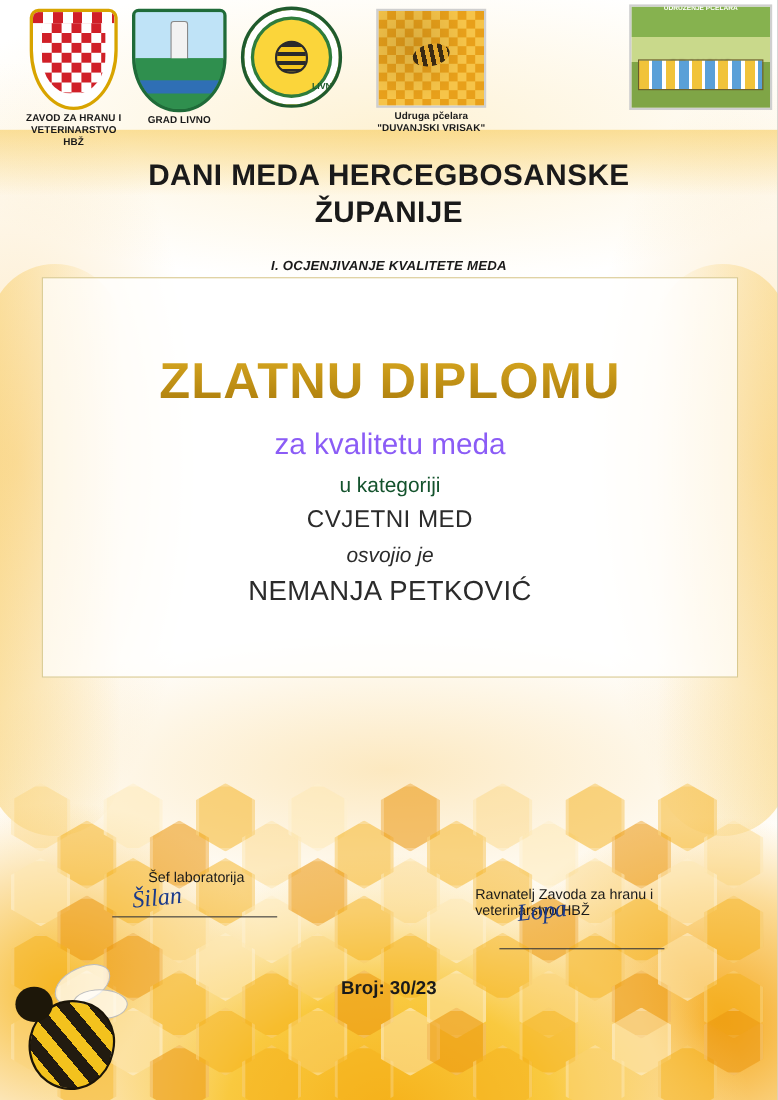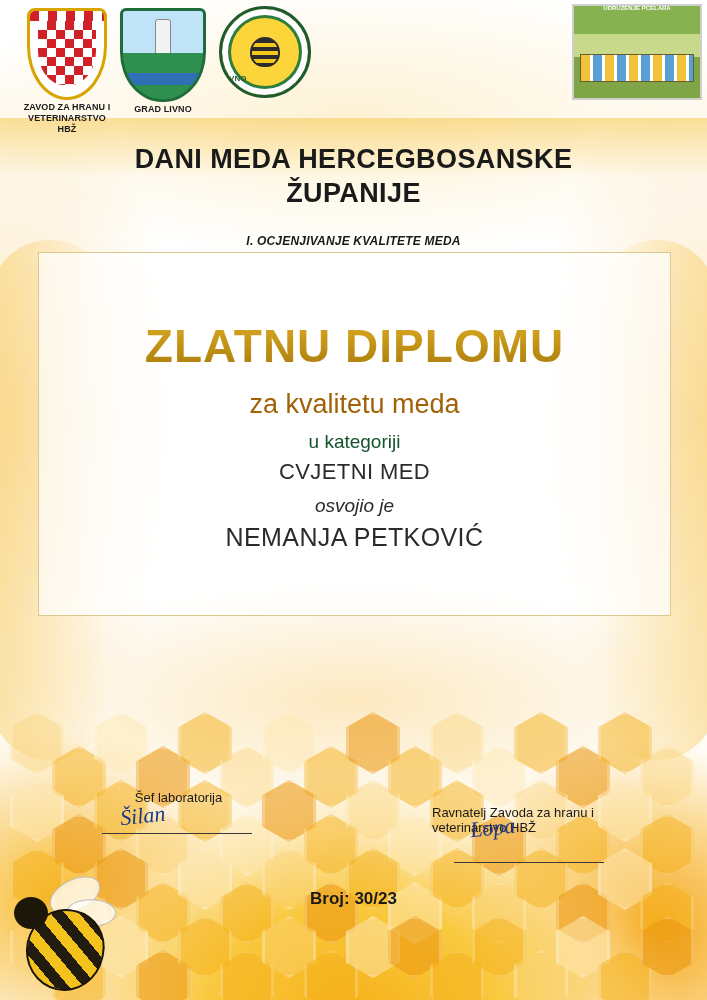--- a/index.html
+++ b/index.html
@@ -136,21 +136,21 @@
     box-shadow: inset 0 0 0 6px #ffffff, inset 0 0 0 9px #2f7d3c;
   }
   .circle-logo .bee {
     position: absolute; left: 50%; top: 50%; width: 26px; height: 26px;
     transform: translate(-50%,-50%);
     background: repeating-linear-gradient(#2b2b2b 0 4px, #f5c61c 4px 8px);
     border-radius: 50% 50% 45% 45%;
     border: 2px solid #2b2b2b;
   }
   .circle-logo .lab {
-    position:absolute; bottom:12px; left:0; right:0; text-align:left;
+    position:absolute; bottom:12px; left:0; right:0; text-align:right;
     font-size:8px; font-weight:700; color:#1f5b2e;margin-top:40px;
   }
 
   .photo {
     width: 96px; height: 86px; margin: 0 auto;
     border: 2px solid #cfcfcf;
     overflow: hidden;
     position: relative;
   }
   .photo-honeycomb {
@@ -236,21 +236,21 @@
     font-weight: 800;
     letter-spacing: 1px;
     color: #b8860b;
     background: linear-gradient(#dbab22, #a8790a);
     -webkit-background-clip: text;
     background-clip: text;
     color: transparent;
   }
   .line1 {
     position:absolute; top:136px; left:0; right:0; text-align:center;
-    font-size: 27px; color: #a16207;
+    font-size: 27px; color: #8b5cf6;
   }
   .line2 {
     position:absolute; top:178px; left:0; right:0; text-align:center;
     font-size: 19px; color: #14532d;
   }
   .line3 {
     position:absolute; top:206px; left:0; right:0; text-align:center;
     font-size: 22px; color: #2b2b2b; letter-spacing:.4px;
   }
   .line4 {
@@ -432,20 +432,27 @@
 HBŽ</div>
     </div>
 
     <div class="logo" style="left:210px; top:6px; width:110px;">
       <div class="circle-logo">
         <div class="bee"></div>
         <div class="lab">LIVNO</div>
       </div>
     </div>
 
+    <div class="logo" style="left:330px; top:8px; width:124px;">
+      <div class="photo photo-honeycomb">
+        <div class="beeimg"></div>
+      </div>
+      <div class="caption">Udruga pčelara
+"DUVANJSKI VRISAK"</div>
+    </div>
 
 
     <div class="logo" style="left:572px; top:4px; width:128px;">
       <div class="photo photo-grahovo" style="width:126px;height:92px;">
         <div class="sub">UDRUŽENJE PČELARA</div>
         <div class="ttl" style="top:8px;">GRAHOVO</div>
         <div class="hives"></div>
       </div>
     </div>
   </div>

